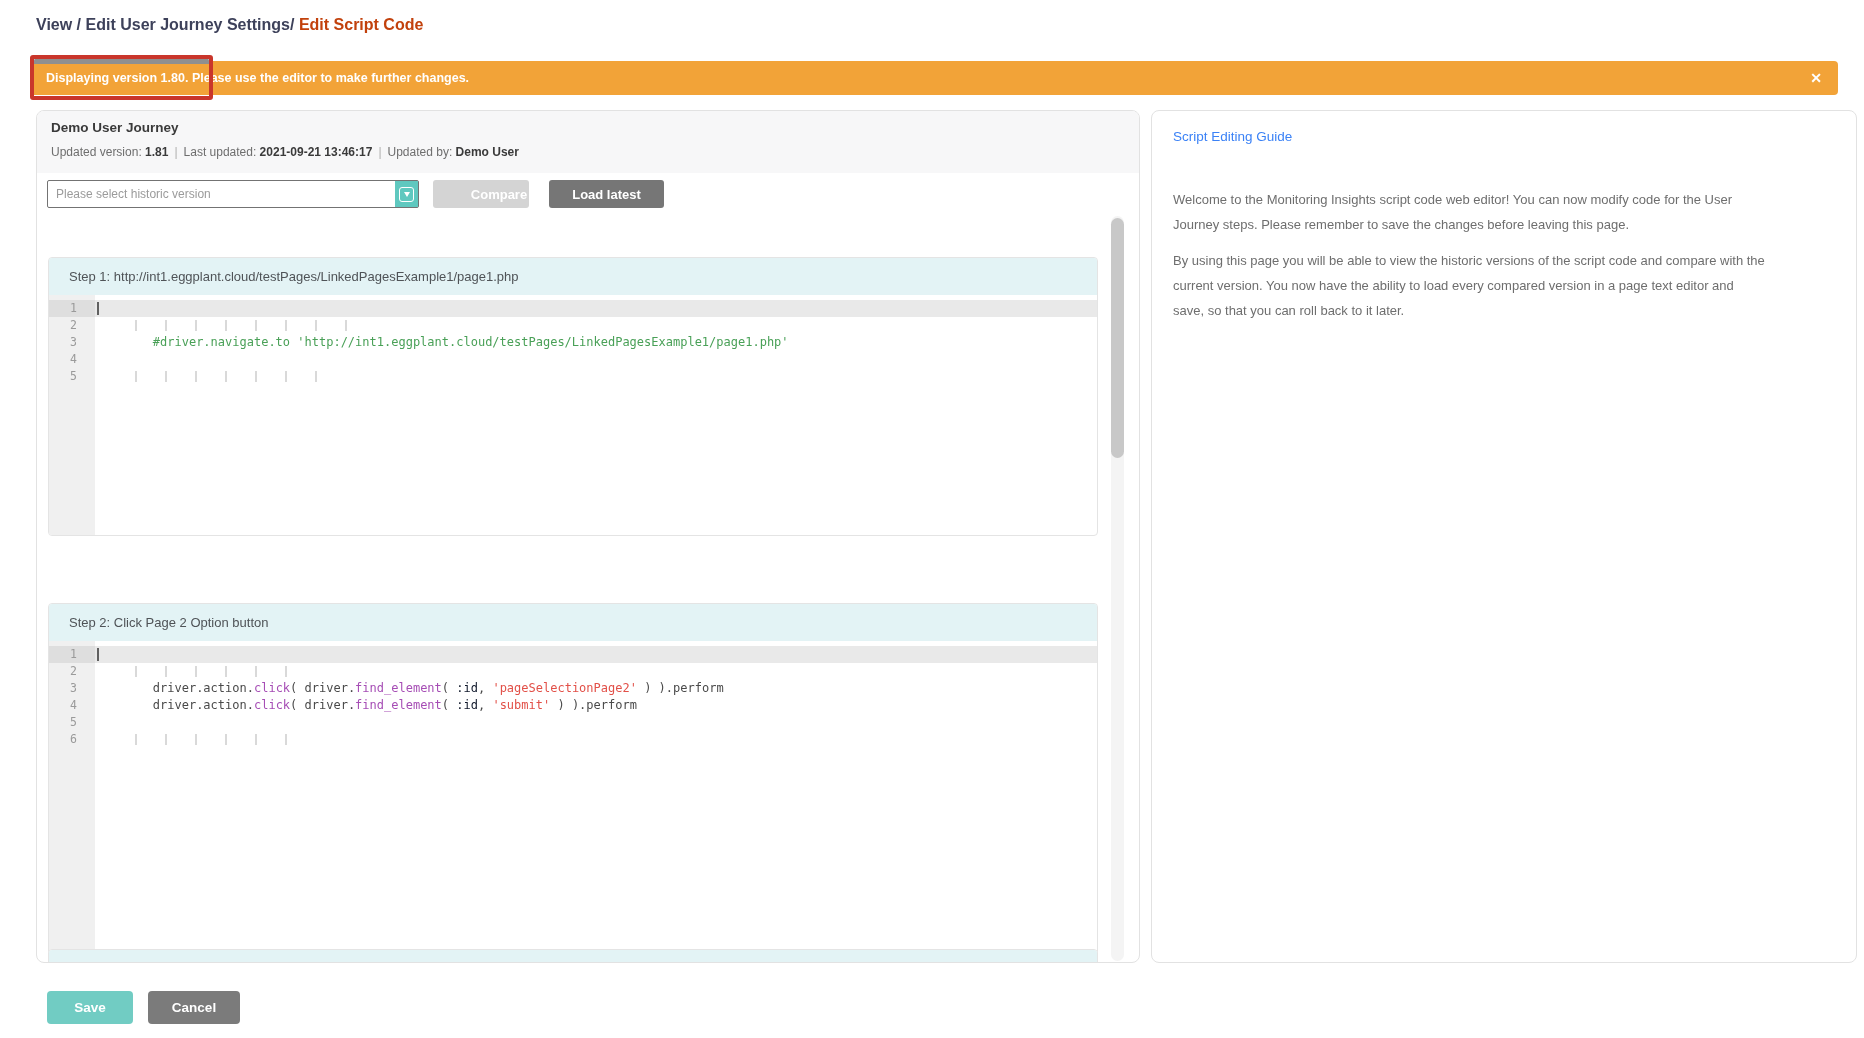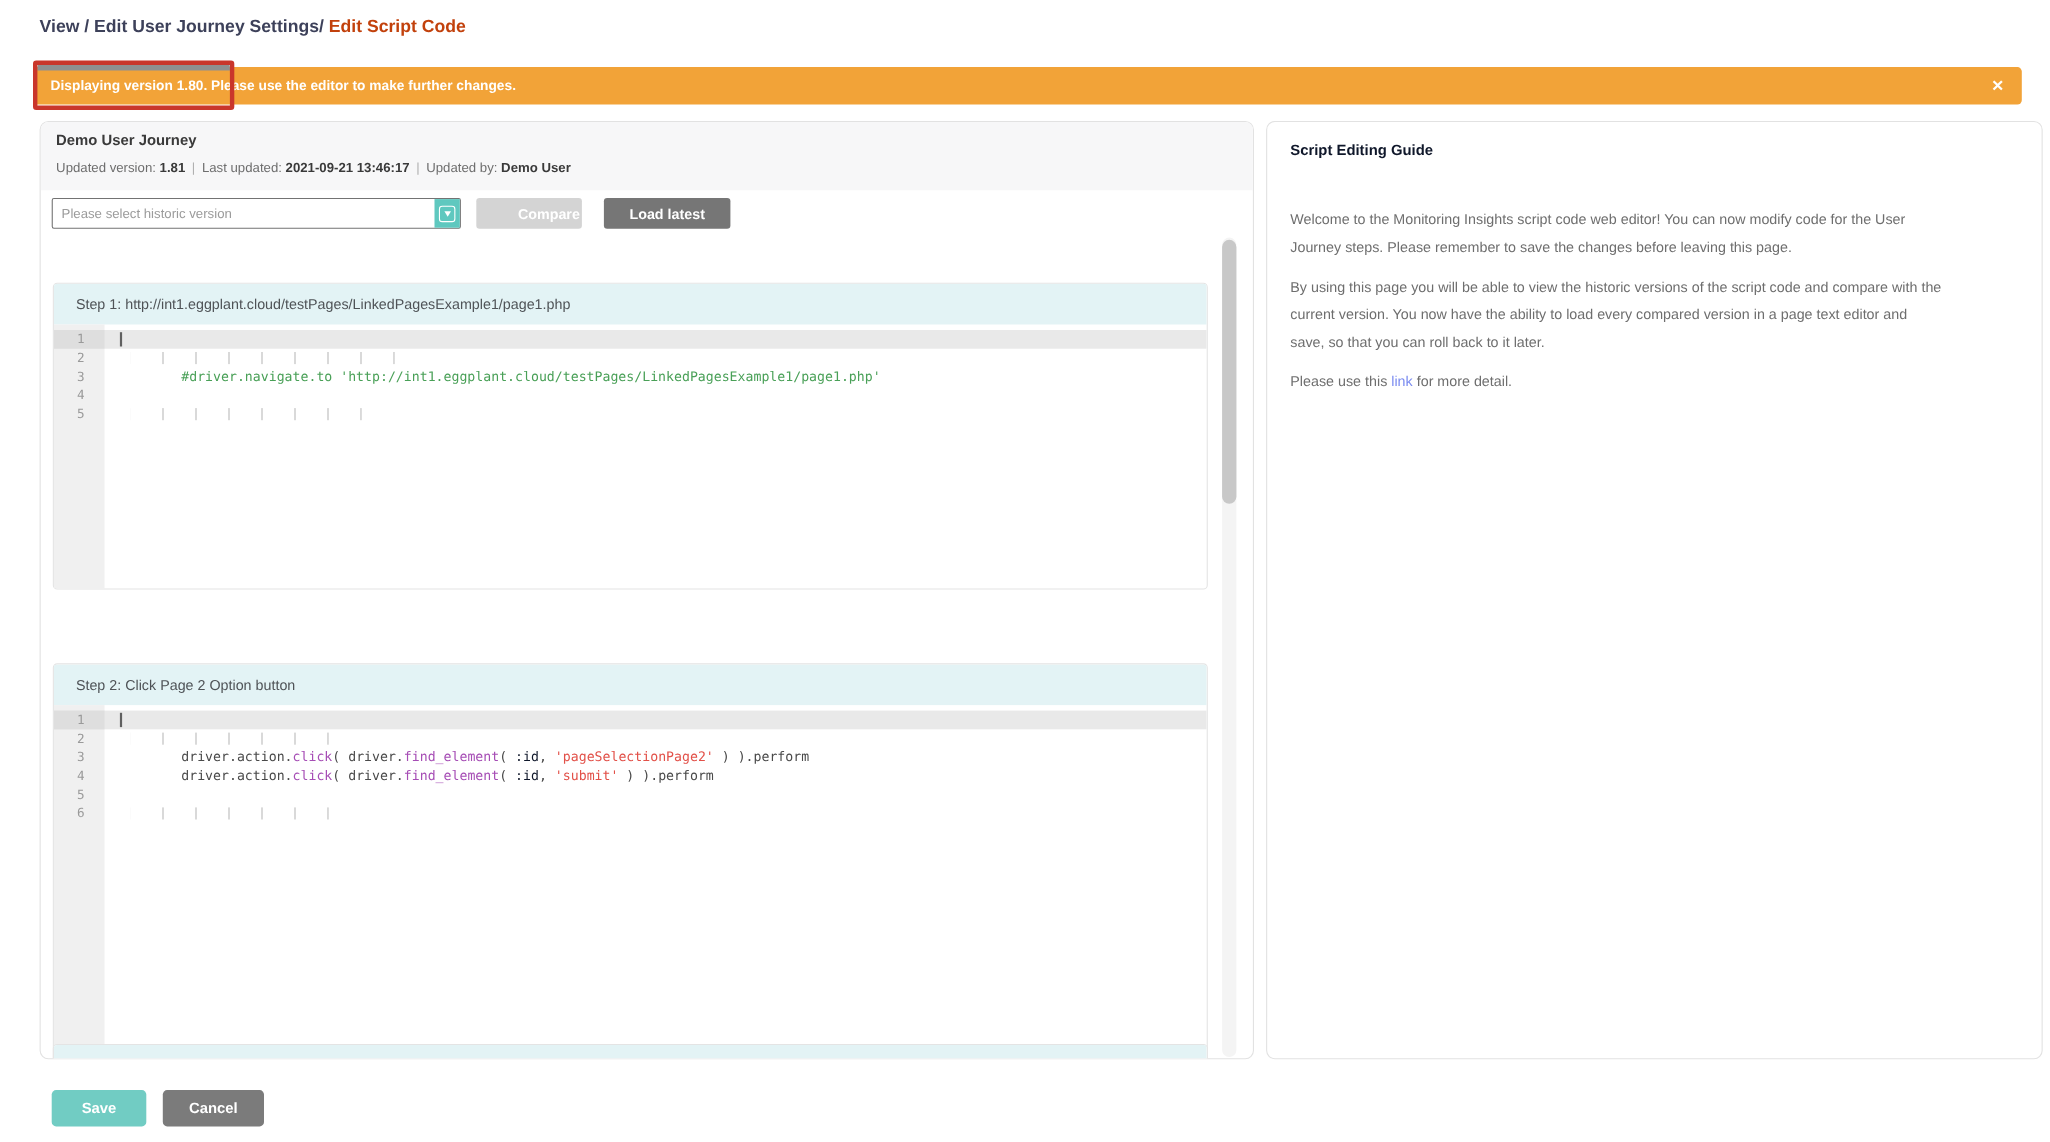--- a/index.html
+++ b/index.html
@@ -52,36 +52,36 @@
   .step-2 { top:492px; height:447px; }
   .step-3 { top:838px; height:40px; }
   .step-header { height:37px; background:#e3f3f5; line-height:37px; padding-left:20px; font-size:13px; color:#4f5357; }
   .step-editor { position:relative; width:100%; height:316px; padding-top:5px; cursor:text; }
   .gutter-bg { position:absolute; left:0; top:0; bottom:0; width:46px; background:#f0f0f0; }
 
   .code-line { position:relative; display:flex; height:17px; font-family:"DejaVu Sans Mono", monospace; font-size:12px; line-height:17px; white-space:pre; }
   .code-line.active { background:#e9e9e9; }
   .code-line.active .gutter-num { background:#dedede; }
   .gutter-num { flex:0 0 46px; width:46px; text-align:right; padding-right:18px; color:#9a9a9a; font-size:11.5px; }
-  .line-content { flex:1; padding-left:12px; }
+  .line-content { flex:1; padding-left:0; }
   .caret { display:inline-block; width:2px; height:13px; background:#606060; vertical-align:middle; margin-left:2px; }
   .indent-guides { display:inline-block; height:11px; vertical-align:middle; margin-left:12px;
                    background:repeating-linear-gradient(to right, transparent 0 28px, #d9d9d9 28px 30px); }
   .tok-plain   { color:#4a4a4a; }
   .tok-method  { color:#a64db5; }
   .tok-symbol  { color:#0f172a; }
   .tok-string  { color:#e25048; }
   .tok-comment { color:#49a057; }
 
   
   .steps-scrollbar { position:absolute; left:1074px; top:105px; width:13px; height:745px; background:#f4f4f4; border-radius:7px; }
   .steps-scroll-thumb { position:absolute; left:0; top:2px; width:13px; height:240px; background:#c8c8c8; border-radius:7px; cursor:grab; }
 
   
-  .guide-title { position:absolute; left:21px; top:18px; font-size:13.5px; font-weight:bold; color:#0f172a; }
+  .guide-title { position:absolute; left:21px; top:18px; font-size:13.5px; font-weight:normal; color:#3b82f6; }
   .guide-body { position:absolute; left:21px; top:52px; width:592px; font-size:13px; line-height:25px; color:#6e6e6e;margin-top:24px; }
   .guide-body p { margin-bottom:11px; }
   .guide-link { color:#7b8cf0; cursor:pointer; text-decoration:none; }
 
   
   .footer-btn { position:absolute; top:991px; height:33px; border:none; border-radius:4px; color:#fff; font-weight:bold;
                 font-size:13.5px; font-family:"Liberation Sans",sans-serif; cursor:pointer; }
   .btn-save { left:47px; width:86px; background:#71ccc3; }
   .btn-cancel { left:148px; width:92px; background:#7b7b7b; }
 </style>
@@ -156,20 +156,19 @@
     <div class="steps-scrollbar">
       <div class="steps-scroll-thumb"></div>
     </div>
   </div>
 
   <div class="panel panel-right">
     <div class="guide-title">Script Editing Guide</div>
     <div class="guide-body">
       <p>Welcome to the Monitoring Insights script code web editor! You can now modify code for the User Journey steps. Please remember to save the changes before leaving this page.</p>
       <p>By using this page you will be able to view the historic versions of the script code and compare with the current version. You now have the ability to load every compared version in a page text editor and save, so that you can roll back to it later.</p>
-      <p><span>Please use this </span><a class="guide-link">link</a><span> for more detail.</span></p>
     </div>
   </div>
 
   <button class="footer-btn btn-save">Save</button>
   <button class="footer-btn btn-cancel">Cancel</button>
 
 </div>
 
 </body></html>

